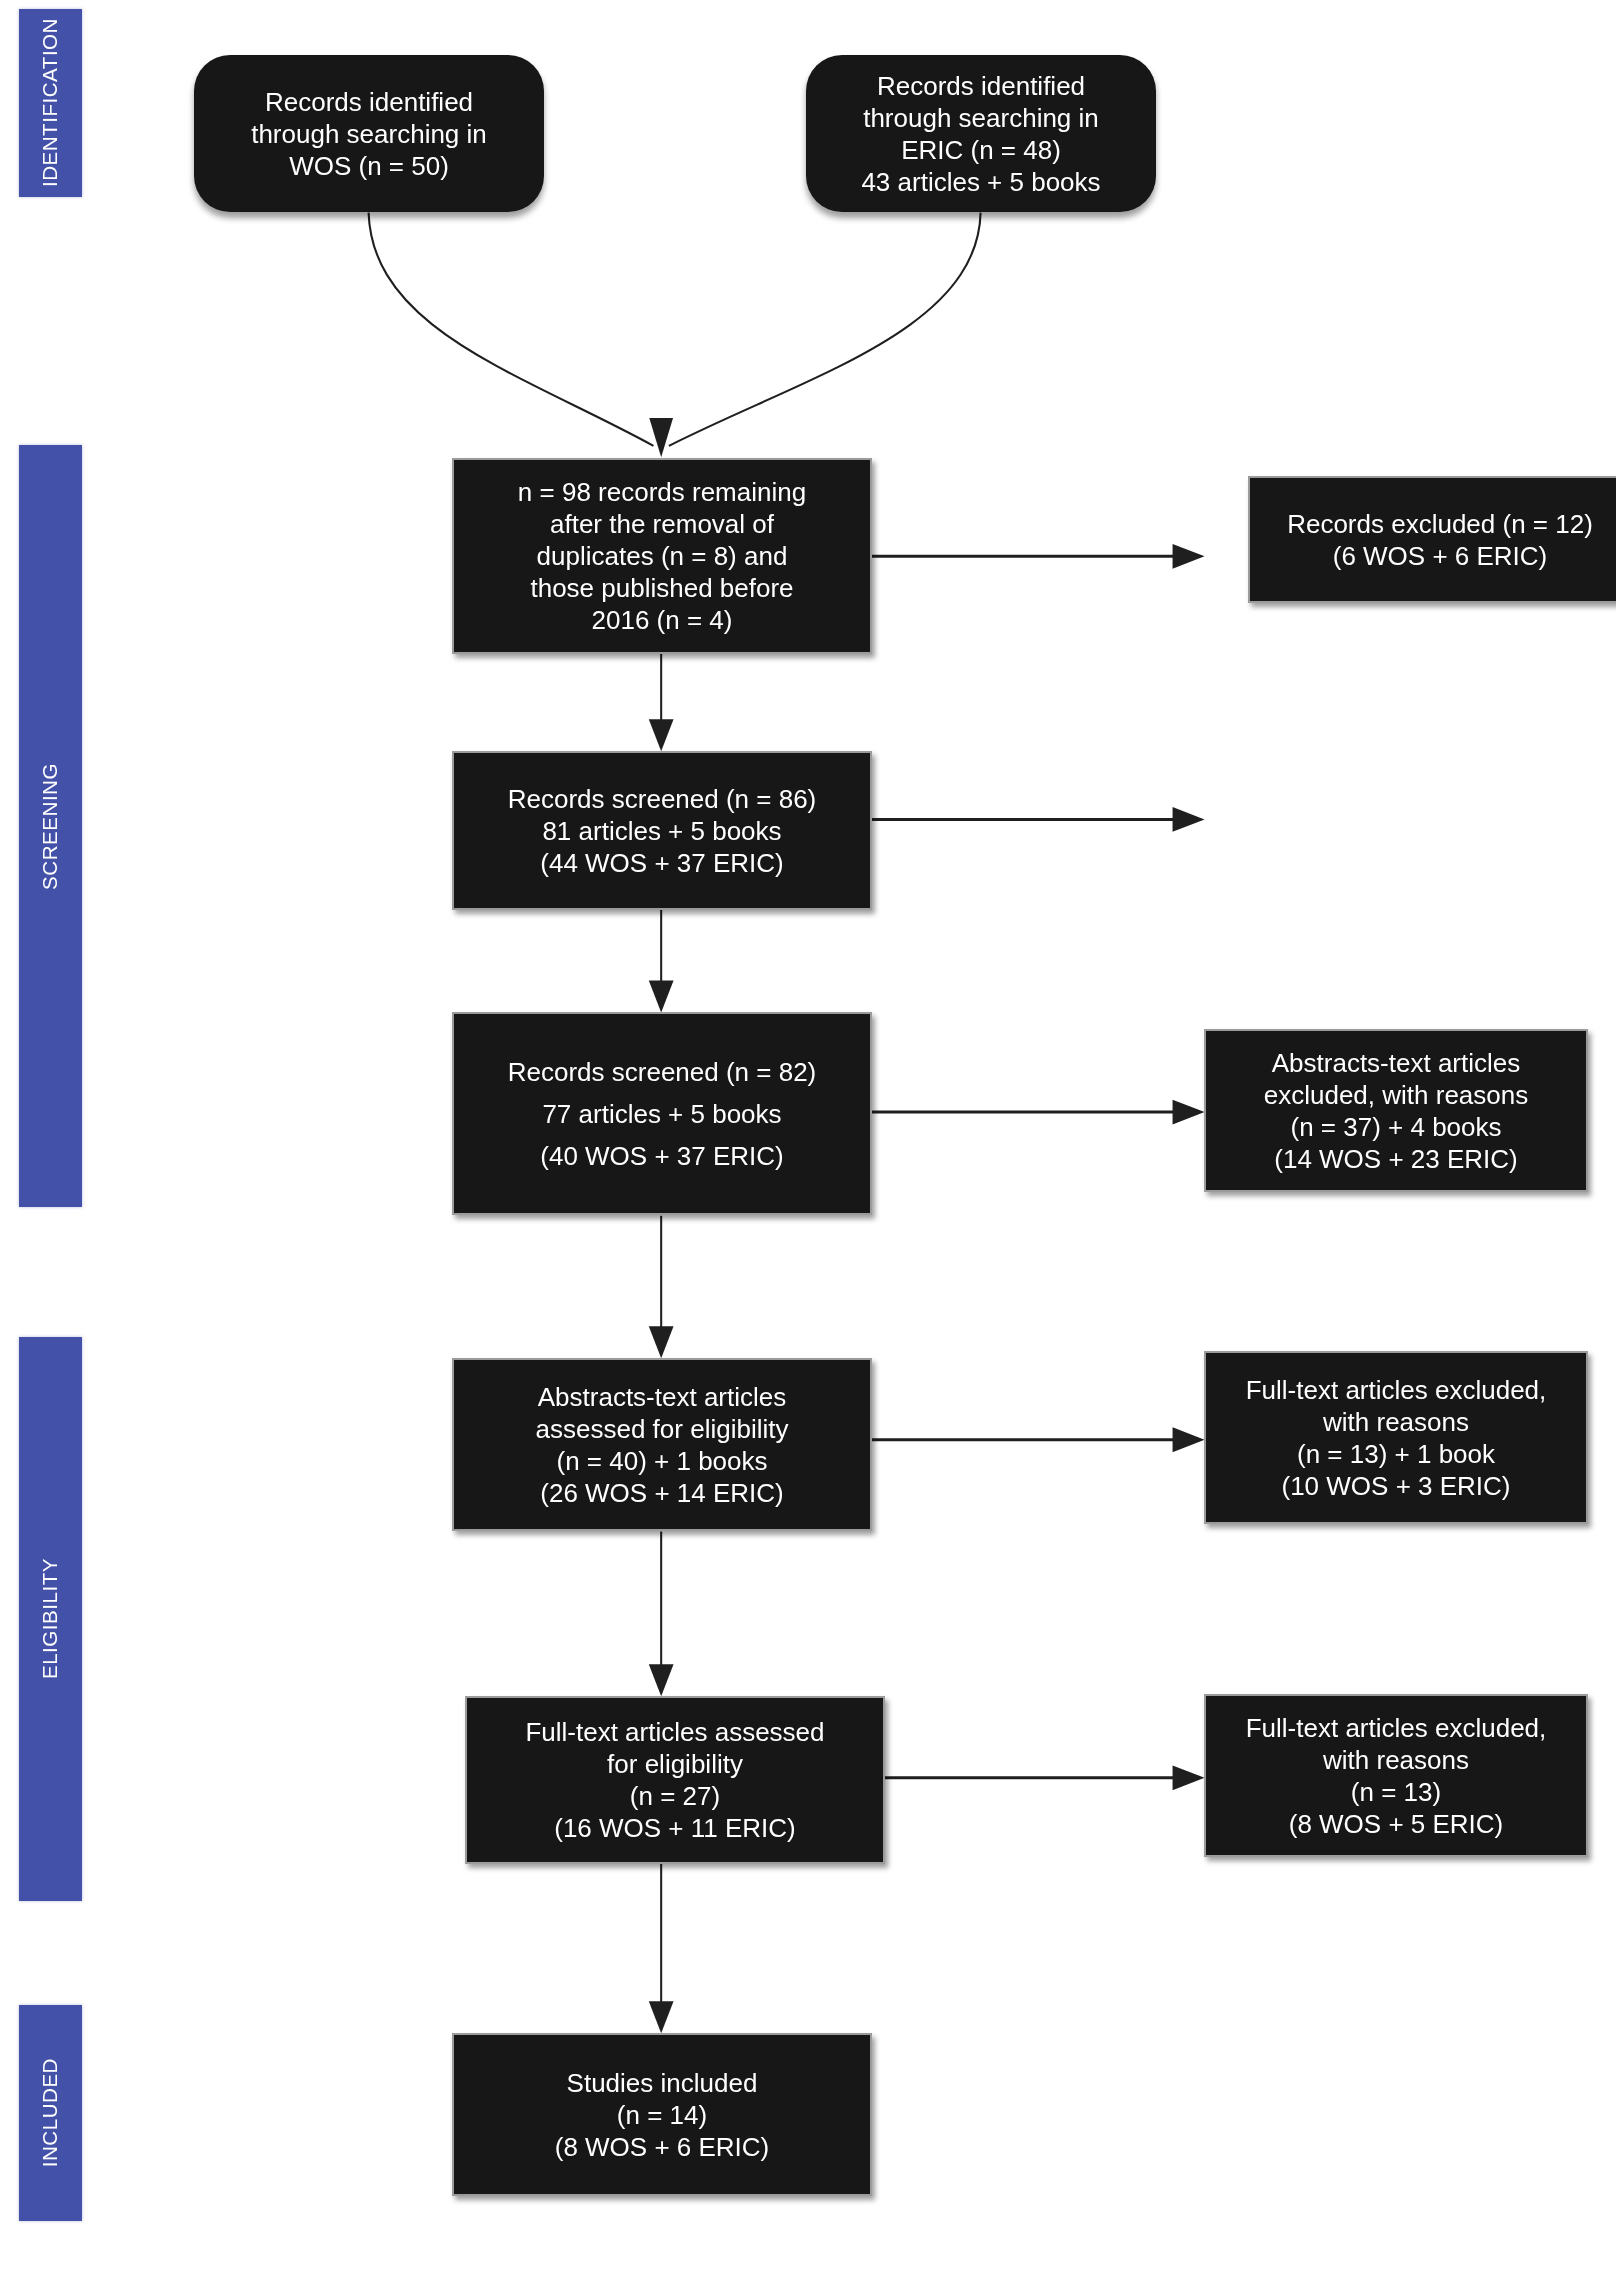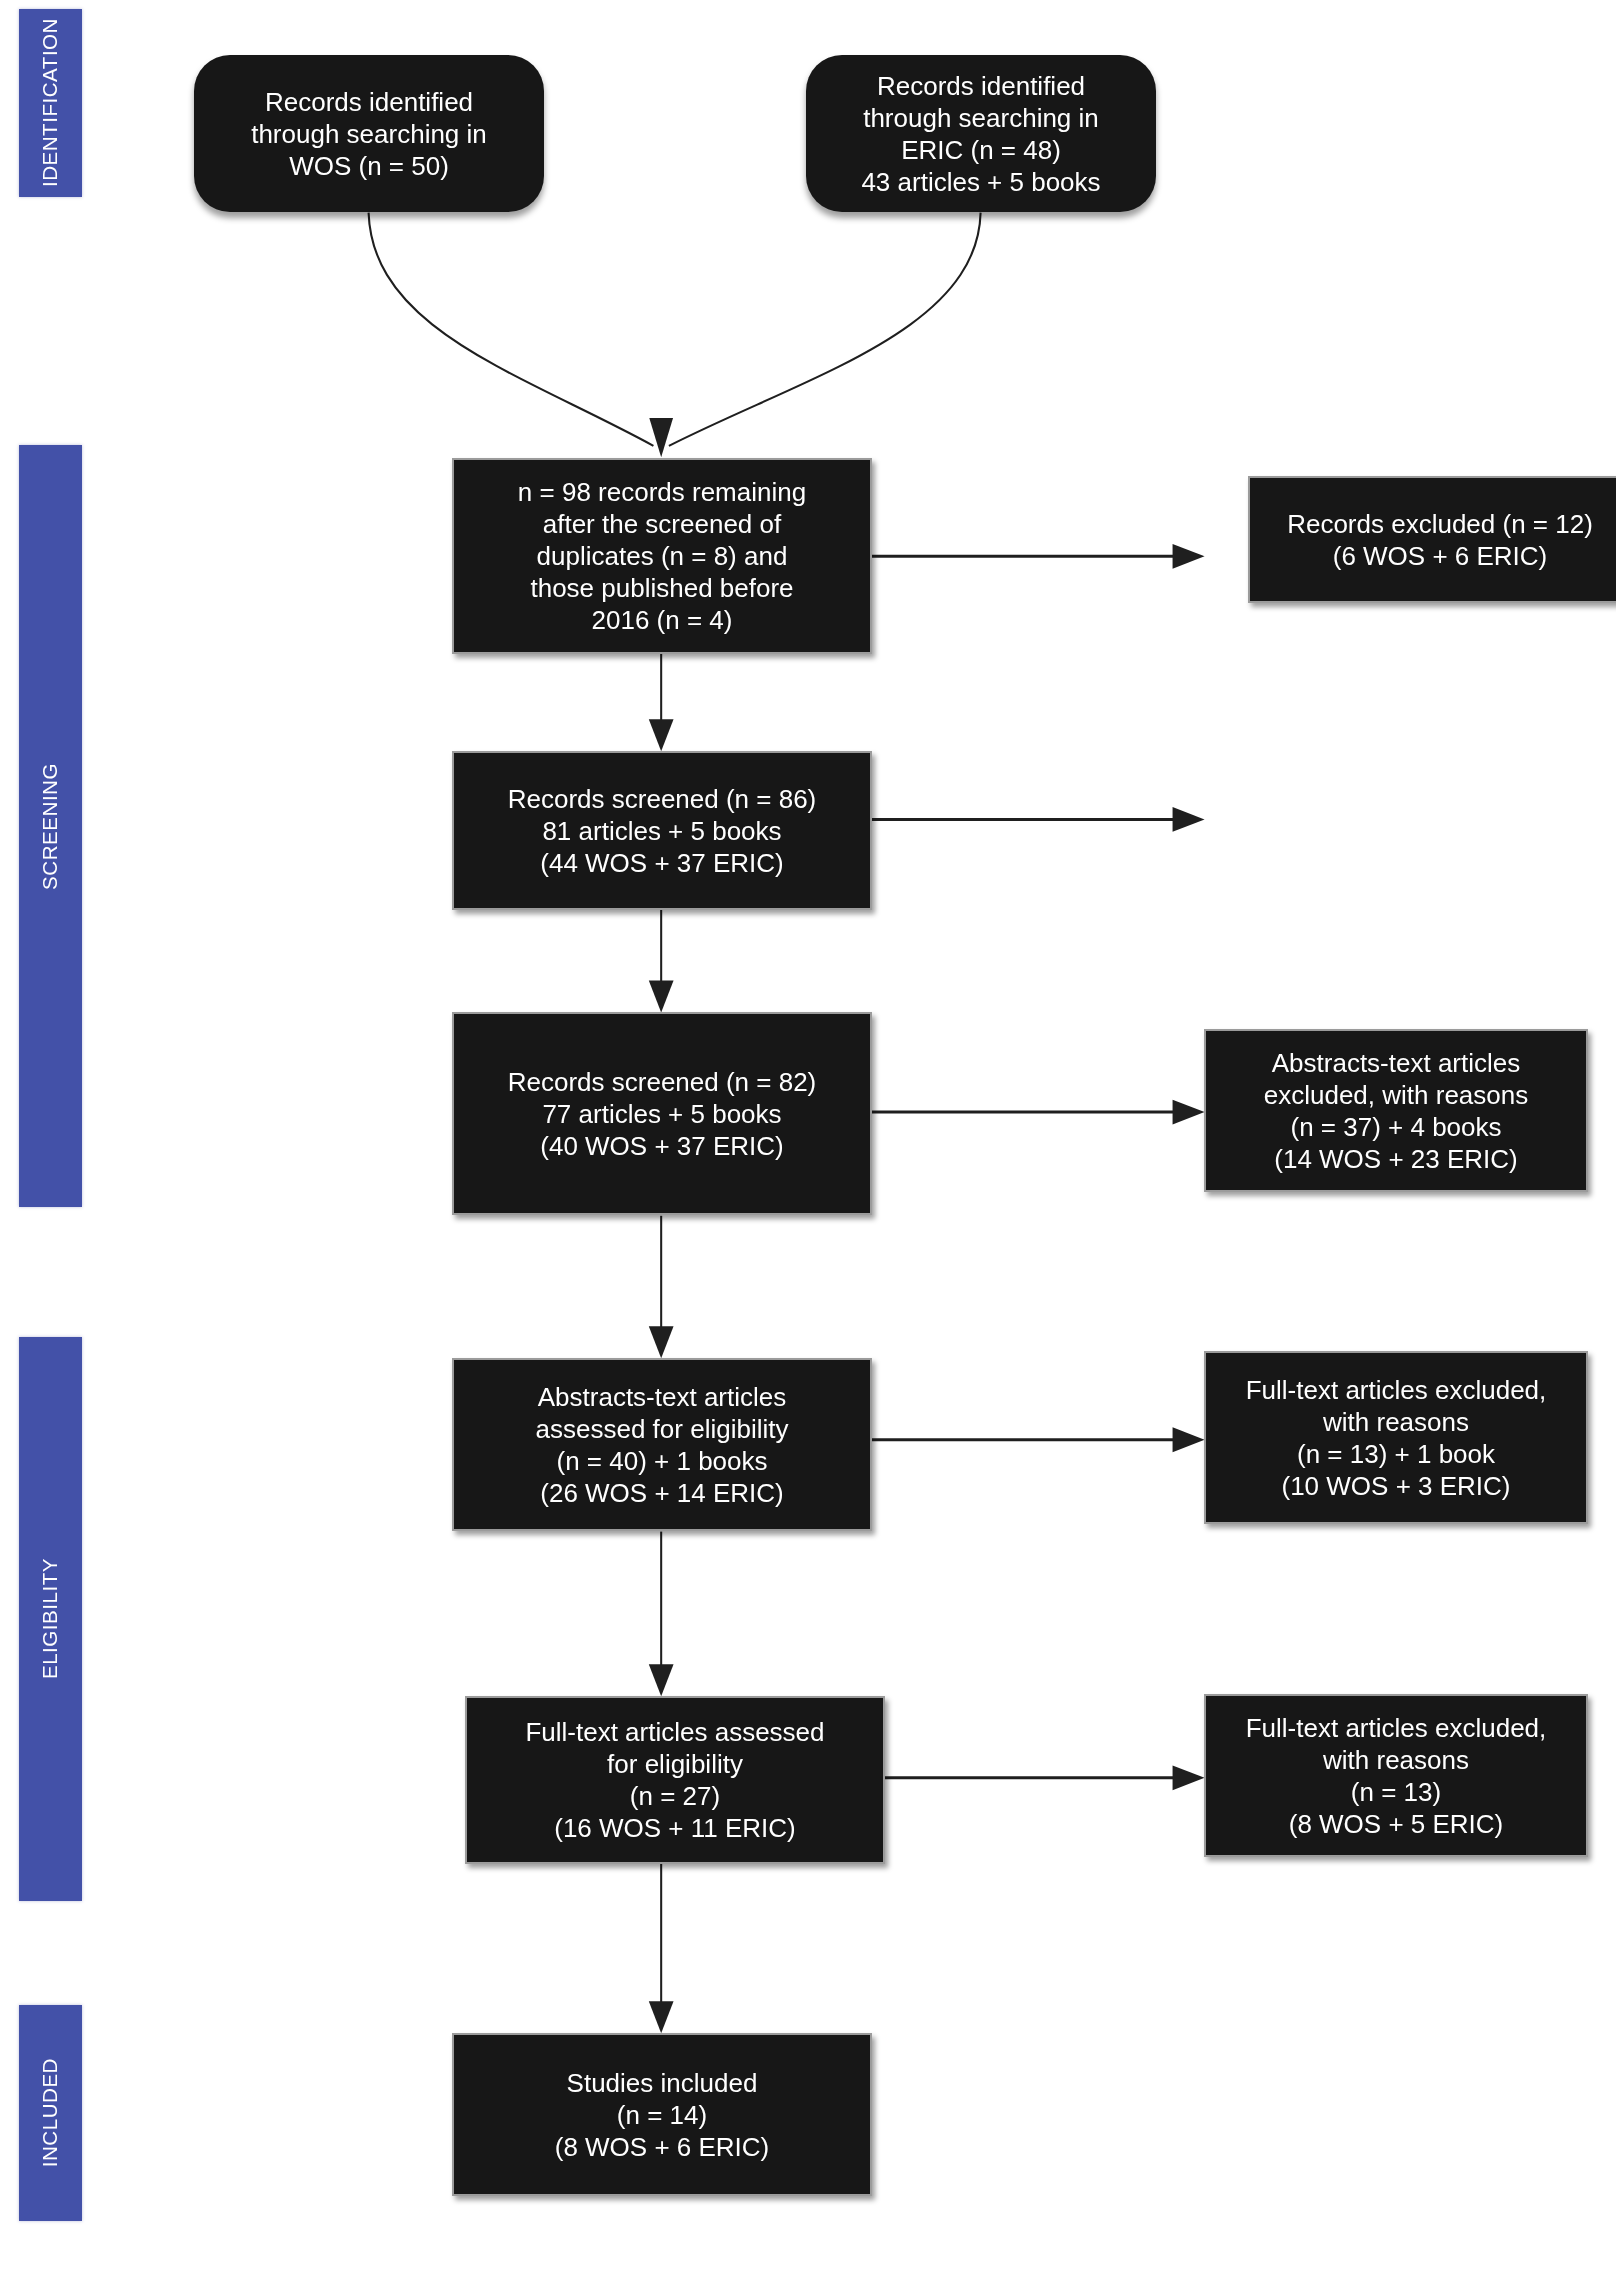--- a/index.html
+++ b/index.html
@@ -44,21 +44,21 @@
   }
   .box.rounded{
     border-radius:36px;
     box-shadow:0 5.2px 6.2px rgba(0,0,0,0.38);
   }
   #box-wos{left:194px;top:55px;width:350px;height:157px;}
   #box-eric{left:806px;top:55px;width:350px;height:157px;}
 
   #box-m1{left:452px;top:458px;width:420px;height:196px;}
   #box-m2{left:452px;top:751px;width:420px;height:159px;}
-  #box-m3{left:452px;top:1012px;width:420px;height:203px;}
+  #box-m3{left:452px;top:1012px;width:420px;height:203px;gap:10px;}
   #box-m4{left:452px;top:1358px;width:420px;height:173px;}
   #box-m5{left:452px;top:1696px;width:420px;height:168px;margin-left:13px;}
   #box-m6{left:452px;top:2033px;width:420px;height:163px;}
 
   #box-r1{left:1204px;top:476px;width:384px;height:127px;margin-left:44px;}
   #box-r2{left:1204px;top:751px;width:384px;height:137px;}
   #box-r3{left:1204px;top:1029px;width:384px;height:163px;}
   #box-r4{left:1204px;top:1351px;width:384px;height:173px;}
   #box-r5{left:1204px;top:1694px;width:384px;height:163px;}
 
@@ -123,21 +123,21 @@
     </div>
   <div class="box rounded" id="box-eric">
       <div>Records identified</div>
       <div>through searching in</div>
       <div>ERIC (n = 48)</div>
       <div>43 articles + 5 books</div>
     </div>
 
   <div class="box rect" id="box-m1">
       <div>n = 98 records remaining</div>
-      <div>after the screened of</div>
+      <div>after the removal of</div>
       <div>duplicates (n = 8) and</div>
       <div>those published before</div>
       <div>2016 (n = 4)</div>
     </div>
   <div class="box rect" id="box-m2">
       <div>Records screened (n = 86)</div>
       <div>81 articles + 5 books</div>
       <div>(44 WOS + 37 ERIC)</div>
     </div>
   <div class="box rect" id="box-m3">

